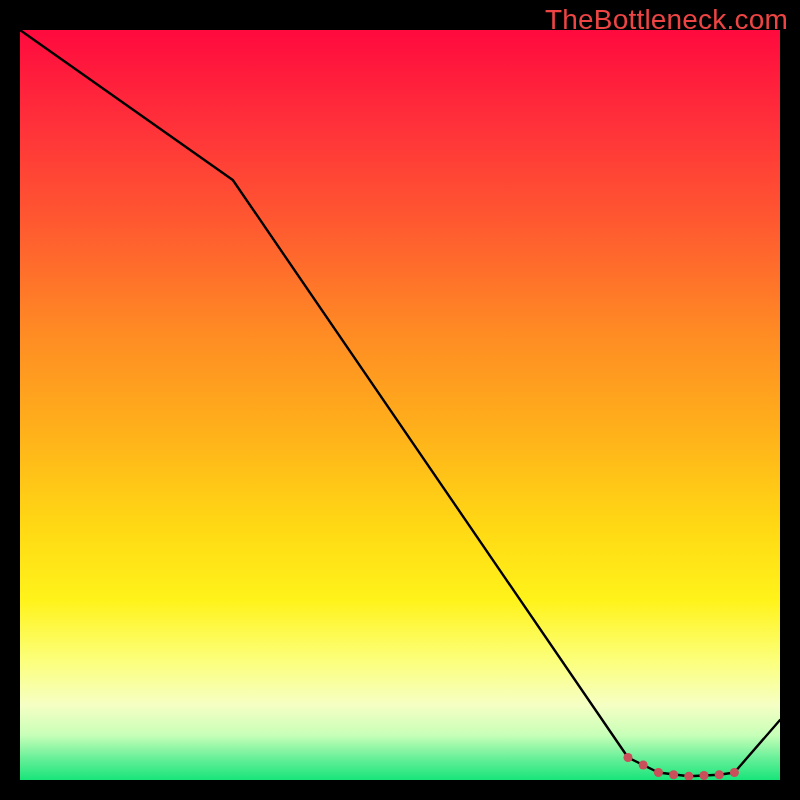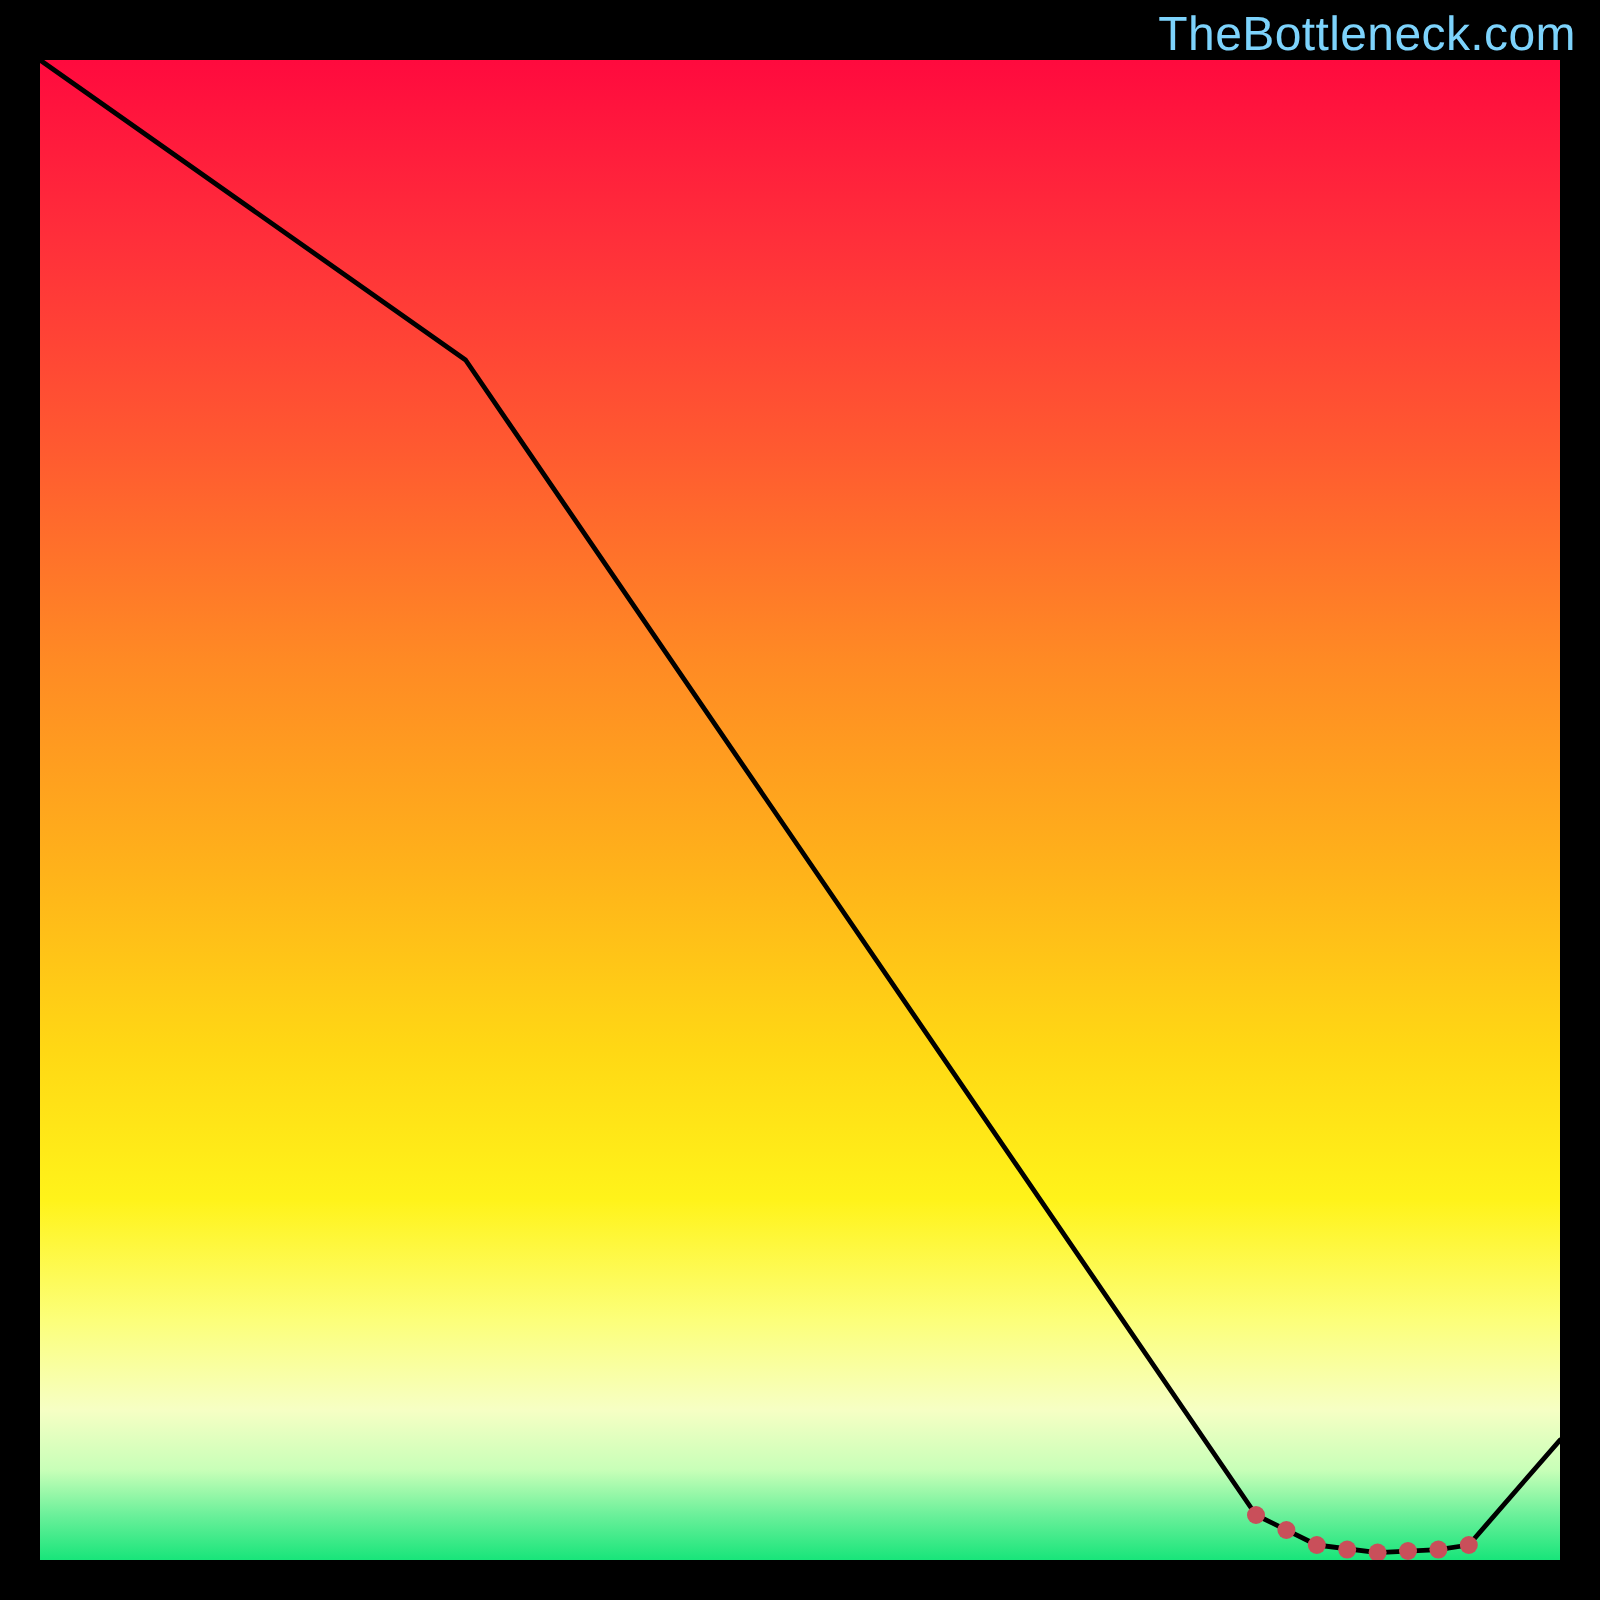--- a/index.html
+++ b/index.html
@@ -7,23 +7,23 @@
   .frame {
     position: relative;
     width: 800px;
     height: 800px;
     background: #000;
   }
   .attribution {
     position: absolute;
     top: 4px;
     right: 12px;
-    color: #7dd3fc;
+    color: #ef4444;
     font-family: Arial, Helvetica, sans-serif;
-    font-size: 24px;
+    font-size: 28px;
     font-weight: 400;
     letter-spacing: 0.2px;
   }
   .plot-area {
     position: absolute;
     left: 20px;
     top: 30px;
     width: 760px;
     height: 750px;
   }

